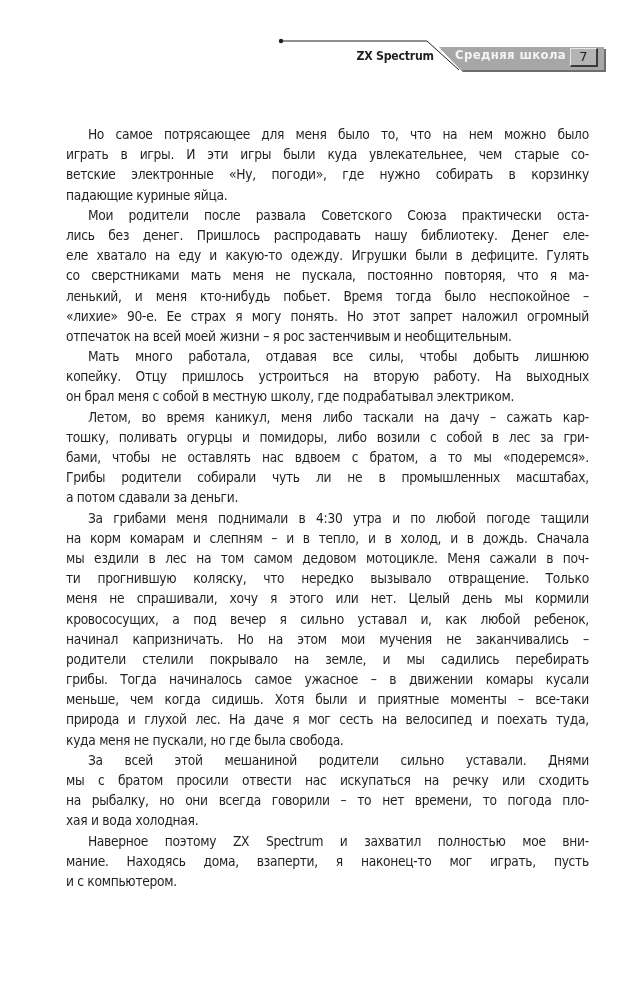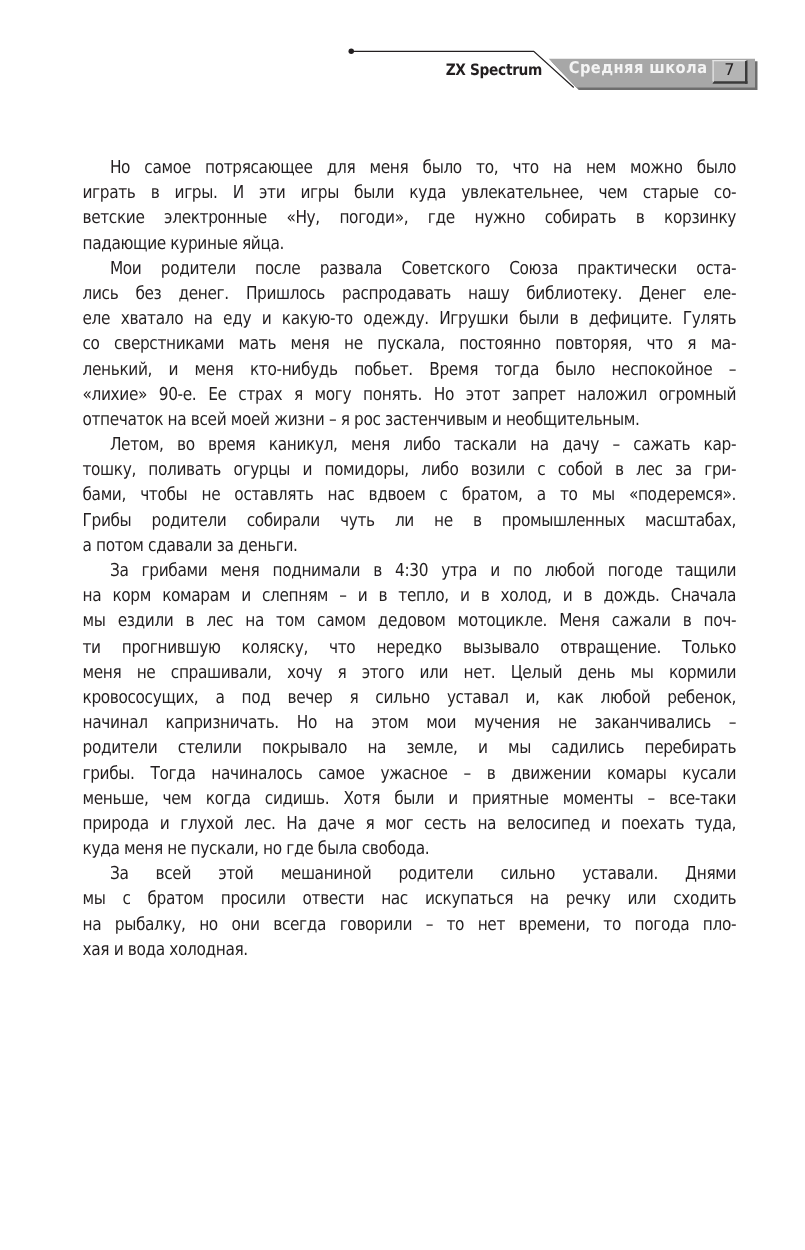--- a/index.html
+++ b/index.html
@@ -71,20 +71,25 @@
   <div>
     <span class="line indent">Мои родители после развала Советского Союза практически оста-</span>
     <span class="line">лись без денег. Пришлось распродавать нашу библиотеку. Денег еле-</span>
     <span class="line">еле хватало на еду и какую-то одежду. Игрушки были в дефиците. Гулять</span>
     <span class="line">со сверстниками мать меня не пускала, постоянно повторяя, что я ма-</span>
     <span class="line">ленький, и меня кто-нибудь побьет. Время тогда было неспокойное –</span>
     <span class="line">«лихие» 90-е. Ее страх я могу понять. Но этот запрет наложил огромный</span>
     <span class="line last">отпечаток на всей моей жизни – я рос застенчивым и необщительным.</span>
   </div>
   <div>
+    <span class="line indent">Мать много работала, отдавая все силы, чтобы добыть лишнюю</span>
+    <span class="line">копейку. Отцу пришлось устроиться на вторую работу. На выходных</span>
+    <span class="line last">он брал меня с собой в местную школу, где подрабатывал электриком.</span>
+  </div>
+  <div>
     <span class="line indent">Летом, во время каникул, меня либо таскали на дачу – сажать кар-</span>
     <span class="line">тошку, поливать огурцы и помидоры, либо возили с собой в лес за гри-</span>
     <span class="line">бами, чтобы не оставлять нас вдвоем с братом, а то мы «подеремся».</span>
     <span class="line">Грибы родители собирали чуть ли не в промышленных масштабах,</span>
     <span class="line last">а потом сдавали за деньги.</span>
   </div>
   <div>
     <span class="line indent">За грибами меня поднимали в 4:30 утра и по любой погоде тащили</span>
     <span class="line">на корм комарам и слепням – и в тепло, и в холод, и в дождь. Сначала</span>
     <span class="line">мы ездили в лес на том самом дедовом мотоцикле. Меня сажали в поч-</span>
@@ -97,13 +102,18 @@
     <span class="line">меньше, чем когда сидишь. Хотя были и приятные моменты – все-таки</span>
     <span class="line">природа и глухой лес. На даче я мог сесть на велосипед и поехать туда,</span>
     <span class="line last">куда меня не пускали, но где была свобода.</span>
   </div>
   <div>
     <span class="line indent">За всей этой мешаниной родители сильно уставали. Днями</span>
     <span class="line">мы с братом просили отвести нас искупаться на речку или сходить</span>
     <span class="line">на рыбалку, но они всегда говорили – то нет времени, то погода пло-</span>
     <span class="line last">хая и вода холодная.</span>
   </div>
+  <div>
+    <span class="line indent">Наверное поэтому ZX Spectrum и захватил полностью мое вни-</span>
+    <span class="line">мание. Находясь дома, взаперти, я наконец-то мог играть, пусть</span>
+    <span class="line last">и с компьютером.</span>
+  </div>
 </div>
 
 </body></html>

